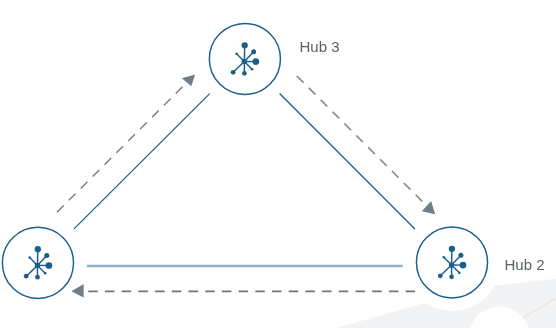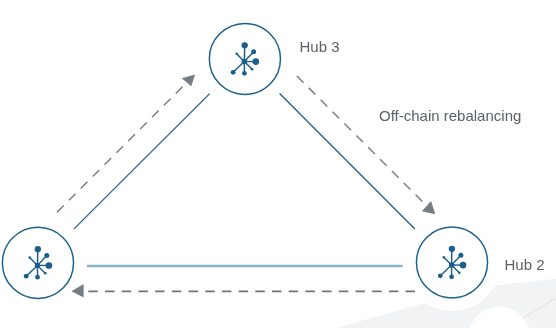--- a/index.html
+++ b/index.html
@@ -71,14 +71,13 @@
       <use href="#hubicon" x="244.35" y="61.5"></use>
     </g>
     <g>
       <circle cx="452.0" cy="262.45" r="35.55" fill="#ffffff" stroke="#1c5f8b" stroke-width="1.45"></circle>
       <use href="#hubicon" x="451.55" y="265"></use>
     </g>
   </svg>
 
   <div class="lbl" style="left:299.5px;top:38.8px;">Hub 3</div>
   <div class="lbl" style="left:504.5px;top:257.1px;">Hub 2</div>
-  <div class="lbl" style="left:379px;top:107.6px;">Off-chain rebalancing</div>
 </div>
 
 </body></html>

